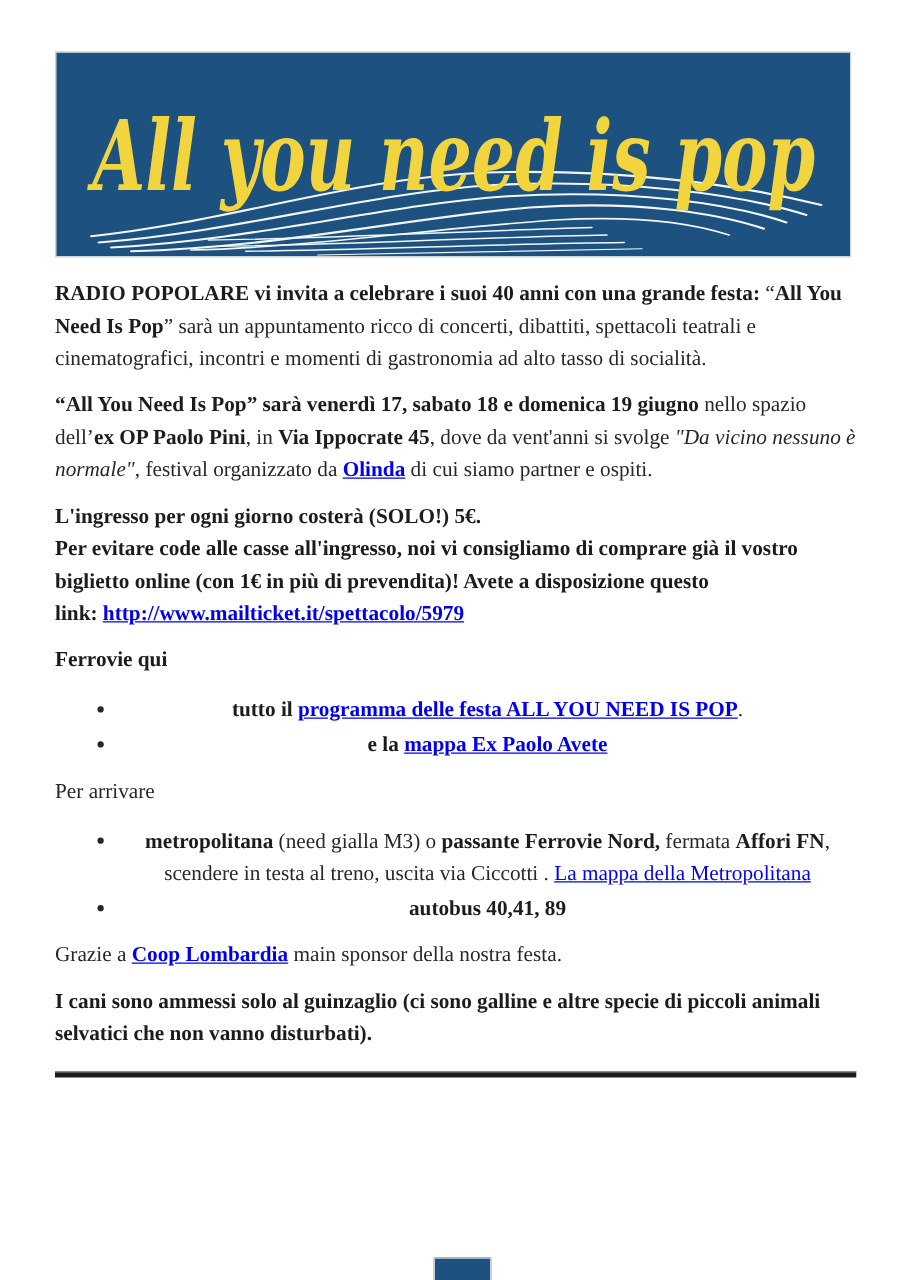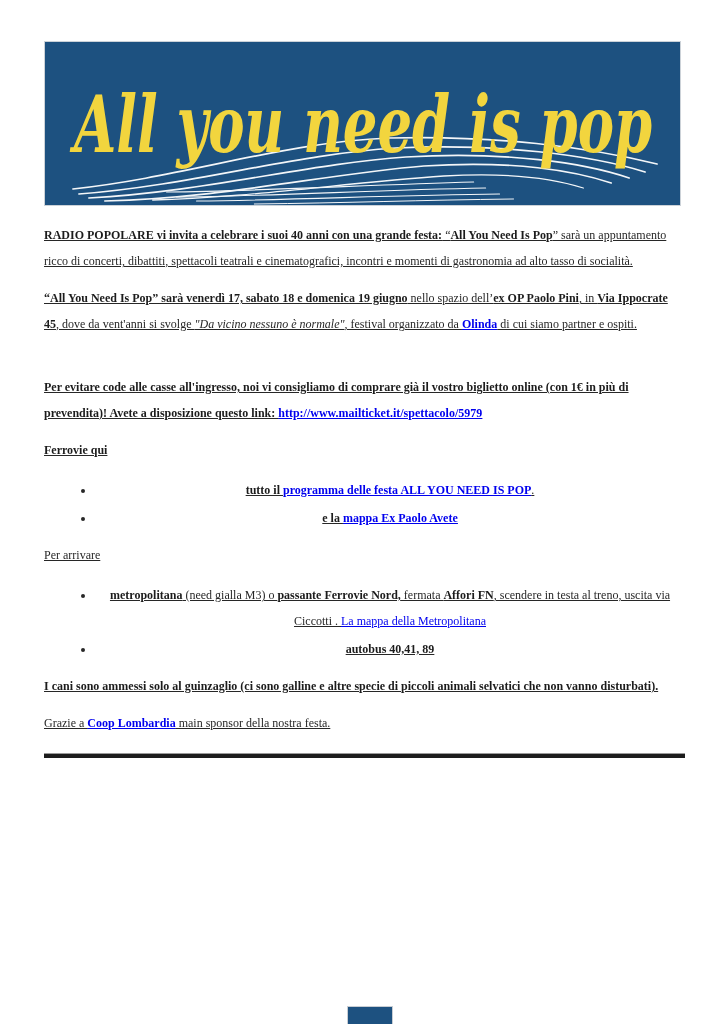--- a/index.html
+++ b/index.html
@@ -16,21 +16,21 @@
   
   .banner{
     position:absolute; left:44px; top:41px; width:637px; height:165px;
     border:1px solid #ccd2d8;
   }
   .banner svg{ display:block; width:100%; height:100%; }
 
   
   .content{
     position:absolute; left:44px; top:222px; width:641px;
-    font-size:12px; line-height:26px;text-decoration:underline;
+    font-size:17px; line-height:26px;
   }
   .content p{ margin:0 0 11px 0; }
   .b{ font-weight:bold; color:#1c1c1c; }
   .i{ font-style:italic; }
   a.lnk{ color:var(--link); text-decoration:underline; cursor:pointer; }
   ul{ margin:14px 0 11px 0; padding-left:51px; }
   li{ margin:2px 0;text-align:center; }
 
   .rule{
     margin-top:17px; height:5px;
@@ -69,38 +69,38 @@
     </svg>
   </div>
 
   <div class="content">
 
     <p><span class="b">RADIO POPOLARE vi invita a celebrare i suoi 40 anni con una grande festa:</span><span> “</span><span class="b">All You Need Is Pop</span><span>” sarà un appuntamento ricco di concerti, dibattiti, spettacoli teatrali e cinematografici, incontri e momenti di gastronomia ad alto tasso di socialità.</span></p>
 
     <p><span class="b">“All You Need Is Pop” sarà venerdì 17, sabato 18 e domenica 19 giugno</span><span> nello spazio dell’</span><span class="b">ex OP Paolo Pini</span><span>, in </span><span class="b">Via Ippocrate 45</span><span>, dove da vent'anni si svolge </span><span class="i">"Da vicino nessuno è normale"</span><span>, festival organizzato da </span><a class="lnk b" href="#">Olinda</a><span> di cui siamo partner e ospiti.</span></p>
 
 
-    <p><br><span class="b">Per evitare code alle casse all'ingresso, noi vi consigliamo di comprare già il vostro biglietto online (con 1€ in più di prevendita)! Avete a disposizione questo link:&nbsp;</span><a class="lnk b" href="#">http://www.mailticket.it/spettacolo/5979</a></p>
+    <p><span class="b">L'ingresso per ogni giorno costerà (SOLO!) 5€.</span><br><span class="b">Per evitare code alle casse all'ingresso, noi vi consigliamo di comprare già il vostro biglietto online (con 1€ in più di prevendita)! Avete a disposizione questo link:&nbsp;</span><a class="lnk b" href="#">http://www.mailticket.it/spettacolo/5979</a></p>
 
     <p><span class="b">Ferrovie qui</span></p>
 
     <ul>
       <li><span class="b">tutto il </span><a class="lnk b" href="#">programma delle festa ALL YOU NEED IS POP</a><span>.</span></li>
       <li><span class="b">e la </span><a class="lnk b" href="#">mappa Ex Paolo Avete</a></li>
     </ul>
 
     <p><span>Per arrivare</span></p>
 
     <ul>
       <li><span class="b">metropolitana</span><span> (need gialla M3) o </span><span class="b">passante Ferrovie Nord,</span><span> fermata </span><span class="b">Affori FN</span><span>, scendere in testa al treno, uscita via Ciccotti . </span><a class="lnk" href="#">La mappa della Metropolitana</a></li>
       <li><span class="b">autobus 40,41, 89</span></li>
     </ul>
 
+    <p><span>Grazie a </span><a class="lnk b" href="#">Coop Lombardia</a><span> main sponsor della nostra festa.</span></p>
+
     <p><span class="b">I cani sono ammessi solo al guinzaglio (ci sono galline e altre specie di piccoli animali selvatici che non vanno disturbati).</span></p>
-
-    <p><span>Grazie a </span><a class="lnk b" href="#">Coop Lombardia</a><span> main sponsor della nostra festa.</span></p>
 
     <div class="rule"></div>
   </div>
 
   <div class="partial-bottom"></div>
 
 </div>
 
 </body></html>

